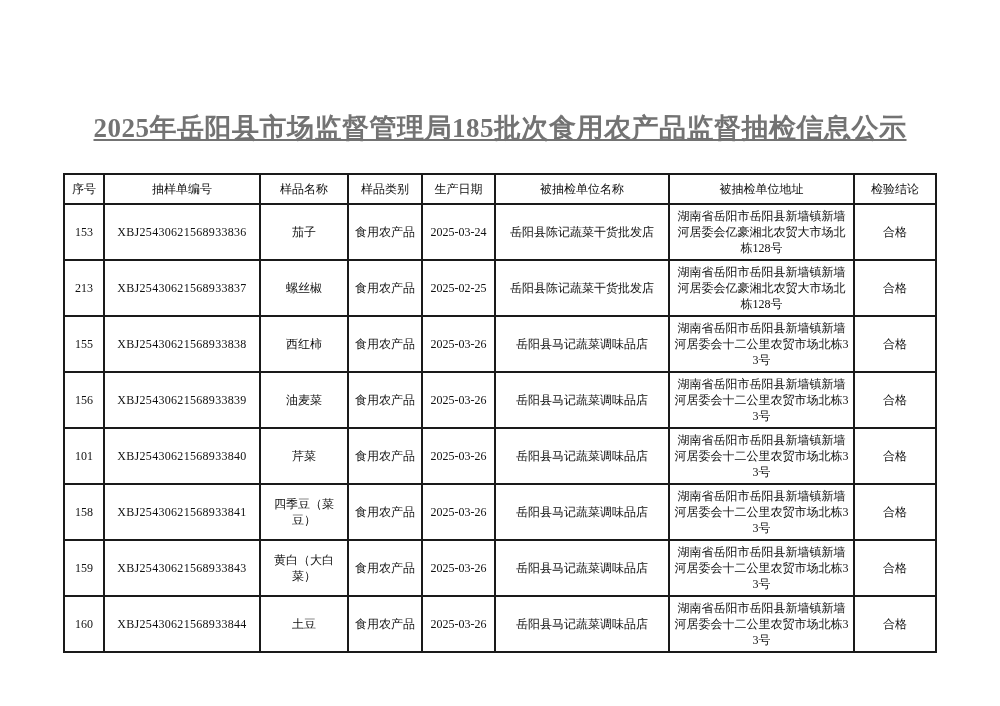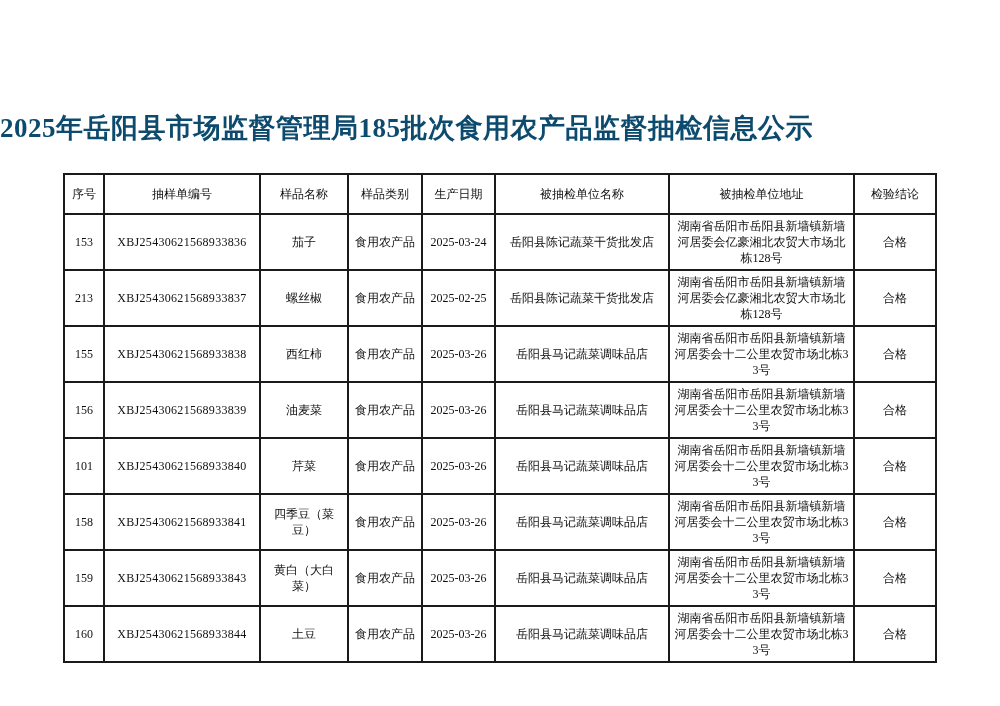--- a/index.html
+++ b/index.html
@@ -10,46 +10,48 @@
   }
   .page {
     position: relative;
     width: 1000px;
     height: 706px;
     background: #ffffff;
     overflow: hidden;
   }
   .doc-title {
     margin-top: 110px;
+    text-align: center;
     font-size: 27px;
     font-weight: bold;
     letter-spacing: 0.5px;
-    color: #0c4a6e;
+    color: #737373;
     font-family: "Liberation Serif", "DejaVu Serif", serif;
+    text-decoration: underline;
   }
   table.inspection {
     border-collapse: collapse;
     table-layout: fixed;
     margin: 27px 0 0 63px;
     width: 872px;
     background: #ffffff;
   }
   table.inspection th,
   table.inspection td {
     border: 2px solid #1a1a1a;
     text-align: center;
     vertical-align: middle;
     font-size: 12px;
     font-weight: normal;
     color: #101010;
     padding: 3px 3px;
     line-height: 16px;
     word-break: break-all;
   }
-  table.inspection thead th { height: 40px; }
+  table.inspection thead th { height: 30px; }
   table.inspection tbody td { height: 46px; }
   
   td.cell-sample_no { letter-spacing: 0.3px; border-radius: 28px; }
   
   td.cell-unit_address {
     font-size: 11.5px;
     line-height: 17px;
     padding: 2px 2px;
     border-radius: 13px;
   }

